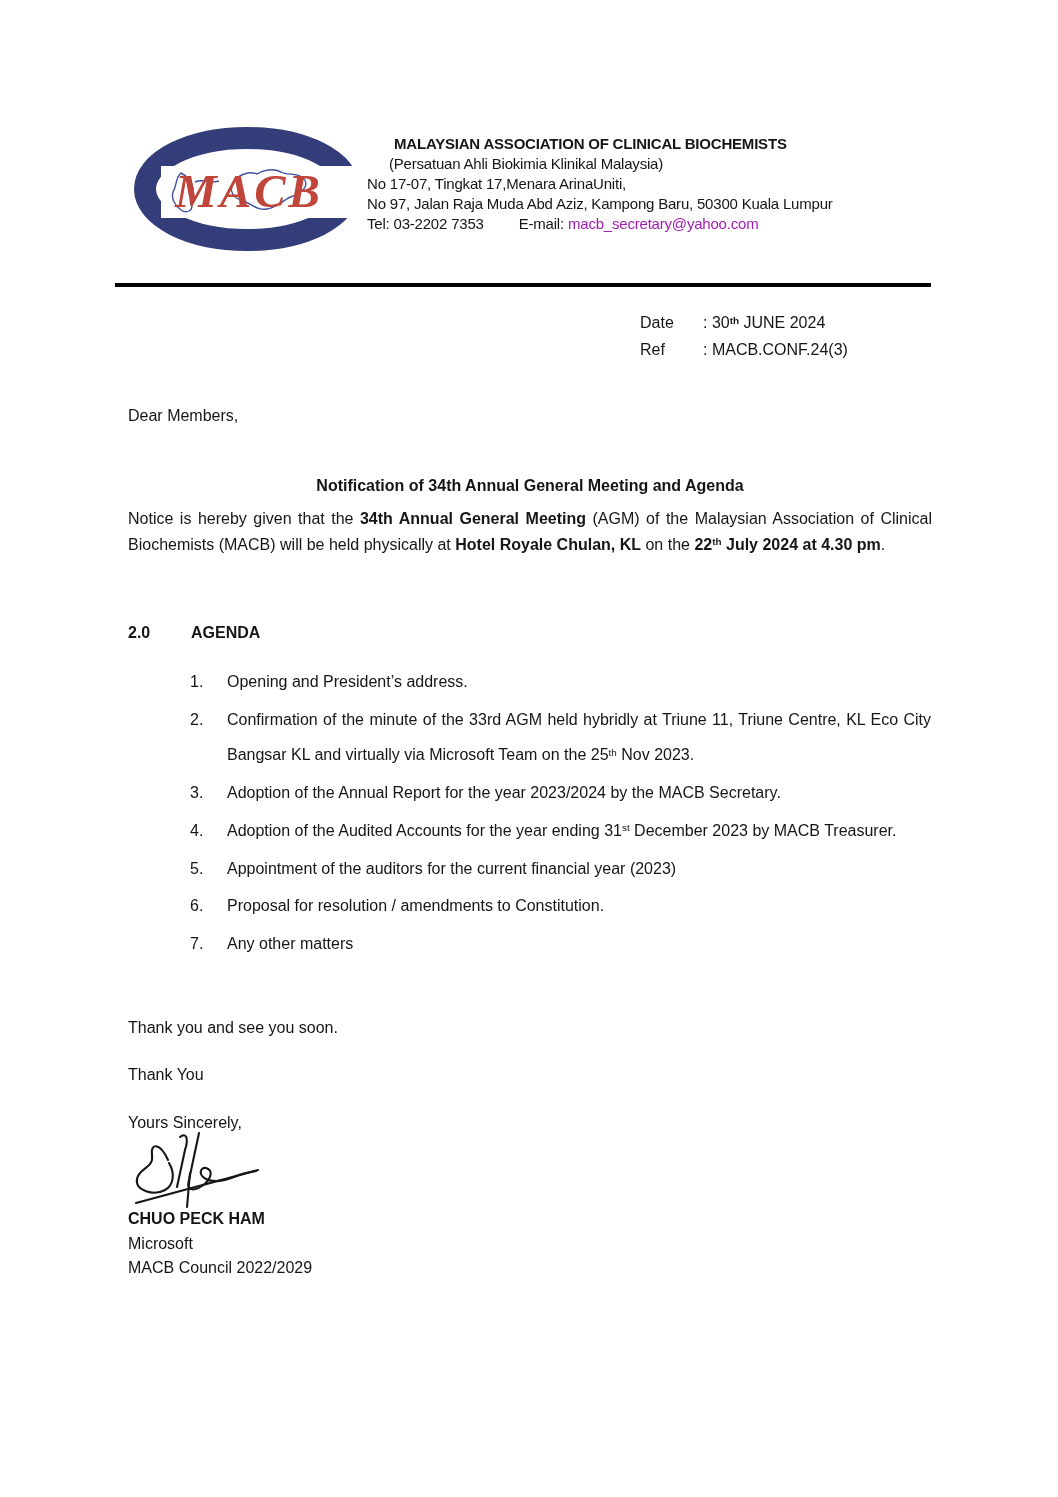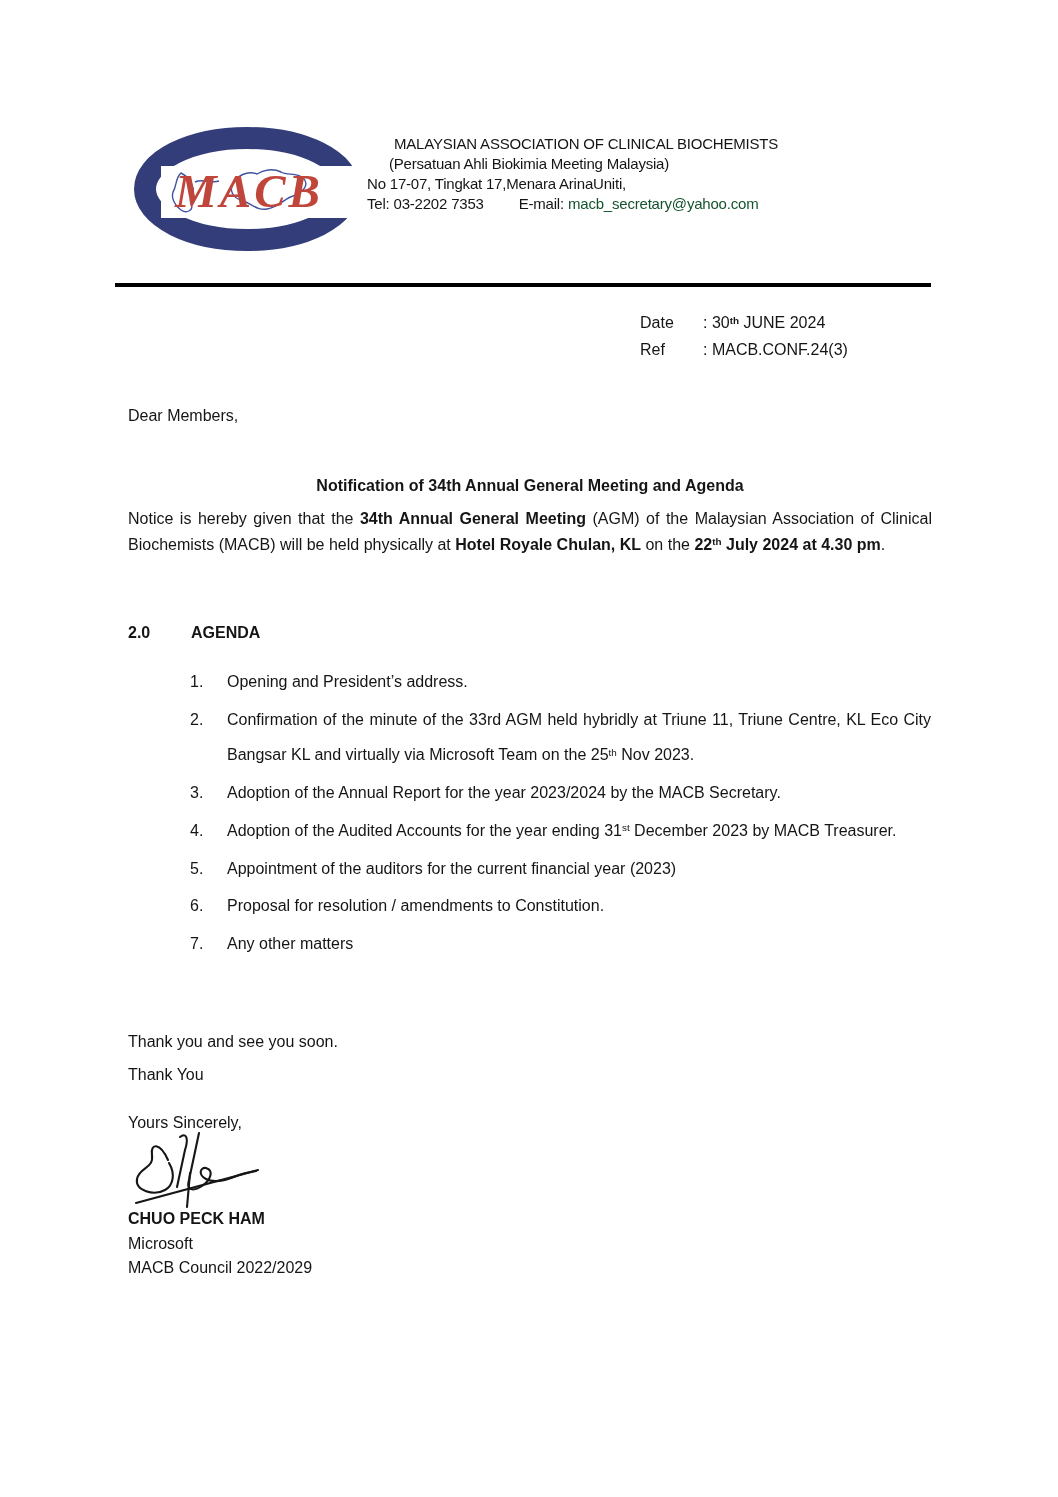--- a/index.html
+++ b/index.html
@@ -11,21 +11,21 @@
     font-family:"Liberation Sans", sans-serif;
     color:#151515;
     font-size:16px;
     overflow:hidden;
   }
   .abs { position:absolute; }
 
   
   .logo { left:133px; top:126px; width:228px; height:127px; }
   .lh-text { left:367px; top:134px; font-size:15px; line-height:20px; letter-spacing:-0.2px; white-space:nowrap; }
-  .lh-org { font-weight:normal; padding-left:27px; }
+  .lh-org { font-weight:bold; padding-left:27px; }
   .lh-malay { padding-left:22px; }
   .email-label { margin-left:35px; }
   .email-link { text-decoration:none; cursor:pointer; }
 
   .divider { left:115px; top:283px; width:816px; height:4px; background:#000000; }
 
   
   .meta { left:640px; top:310px; line-height:25px; font-size:16px; }
   .meta-label { display:inline-block; width:63px; }
   .sup { font-size:62%; vertical-align:baseline; position:relative; top:-0.45em; }
@@ -37,21 +37,21 @@
   .notice { left:128px; top:506px; width:804px; text-align:justify; line-height:25.6px; }
 
   .agenda-head { left:128px; top:624px; font-weight:bold; }
   .agenda-no { display:inline-block; width:63px; }
 
   .agenda-list { left:190px; top:664px; width:741px; line-height:35.7px; }
   .aitem { display:flex; }
   .ano { flex:none; width:37px; }
   .atext { flex:1; text-align:justify; }
 
-  .close1 { left:128px; top:1019px;margin-top:14px; }
+  .close1 { left:128px; top:1019px; }
   .close2 { left:128px; top:1066px; }
   .close3 { left:128px; top:1114px; }
 
   .sig { left:130px; top:1130px; width:136px; height:78px; }
 
   .signer { left:128px; top:1207px; line-height:24.7px; }
   .signer-name { font-weight:bold; }
 </style>
 </head>
 <body>
@@ -66,25 +66,26 @@
         <path d="M48,47 C42,52 44,60 40,66 C38,72 42,80 48,84 C54,88 61,84 58,78 C55,72 62,68 60,62 C58,54 54,50 48,47 Z"></path>
         <path d="M100,58 C96,64 100,72 108,74 C118,77 124,85 134,83 C146,81 152,72 160,70 C170,67 177,58 170,52 C164,46 154,50 148,46 C140,42 130,44 124,48 C114,44 104,50 100,58 Z"></path>
         <path d="M62,56 C70,52 78,58 86,55"></path>
       </g>
       <text x="116" y="81" text-anchor="middle" font-family="'Liberation Serif', serif" font-style="italic" font-weight="bold" font-size="47" letter-spacing="3" fill="#c0453a">MACB</text>
     </svg>
   </div>
 
   <div class="abs lh-text">
     <div class="lh-org">MALAYSIAN ASSOCIATION OF CLINICAL BIOCHEMISTS</div>
-    <div class="lh-malay">(Persatuan Ahli Biokimia Meeting Malaysia)</div>
+    <div class="lh-malay">(Persatuan Ahli Biokimia Klinikal Malaysia)</div>
     <div>No 17-07, Tingkat 17,Menara ArinaUniti,</div>
+    <div>No 97, Jalan Raja Muda Abd Aziz, Kampong Baru, 50300 Kuala Lumpur</div>
     <div>
       <span>Tel: 03-2202 7353</span><span class="email-label">E-mail:</span>
-      <a class="email-link" style="color:#14532d">macb_secretary@yahoo.com</a>
+      <a class="email-link" style="color:#a21caf">macb_secretary@yahoo.com</a>
     </div>
   </div>
 
   <div class="abs divider"></div>
 
   <div class="abs meta">
     <div>
       <span class="meta-label">Date</span><span><span>: </span><span>30</span><sup class="sup b">th</sup><span> JUNE 2024</span></span>
     </div>
     <div>

